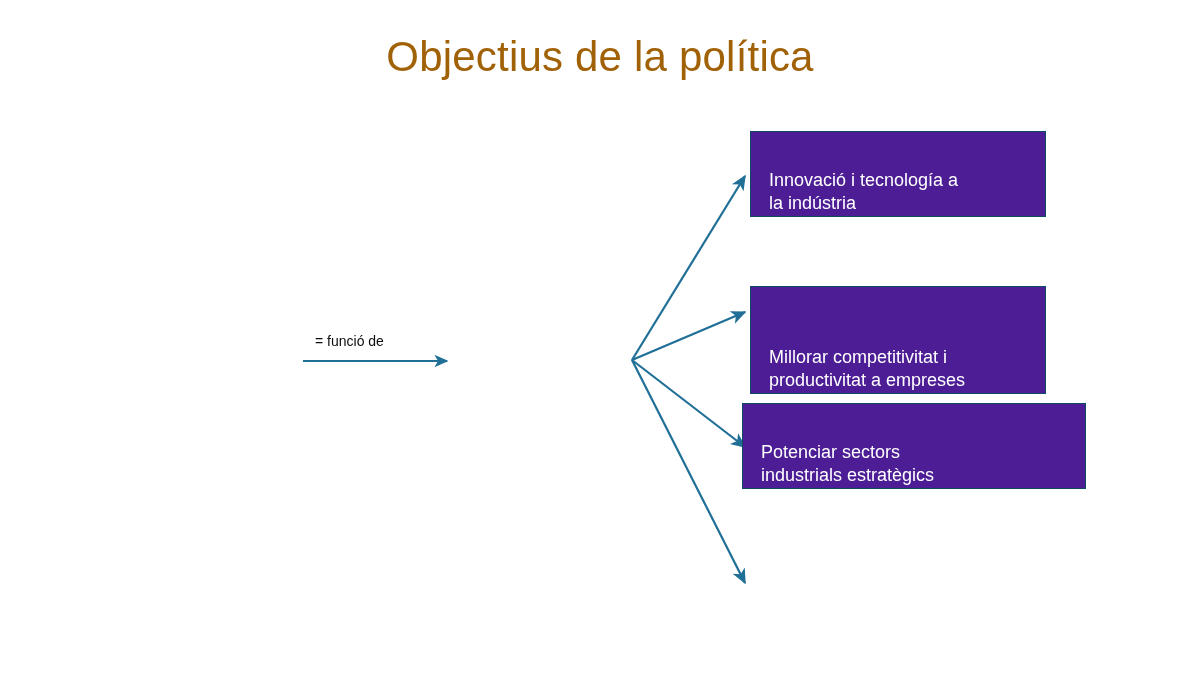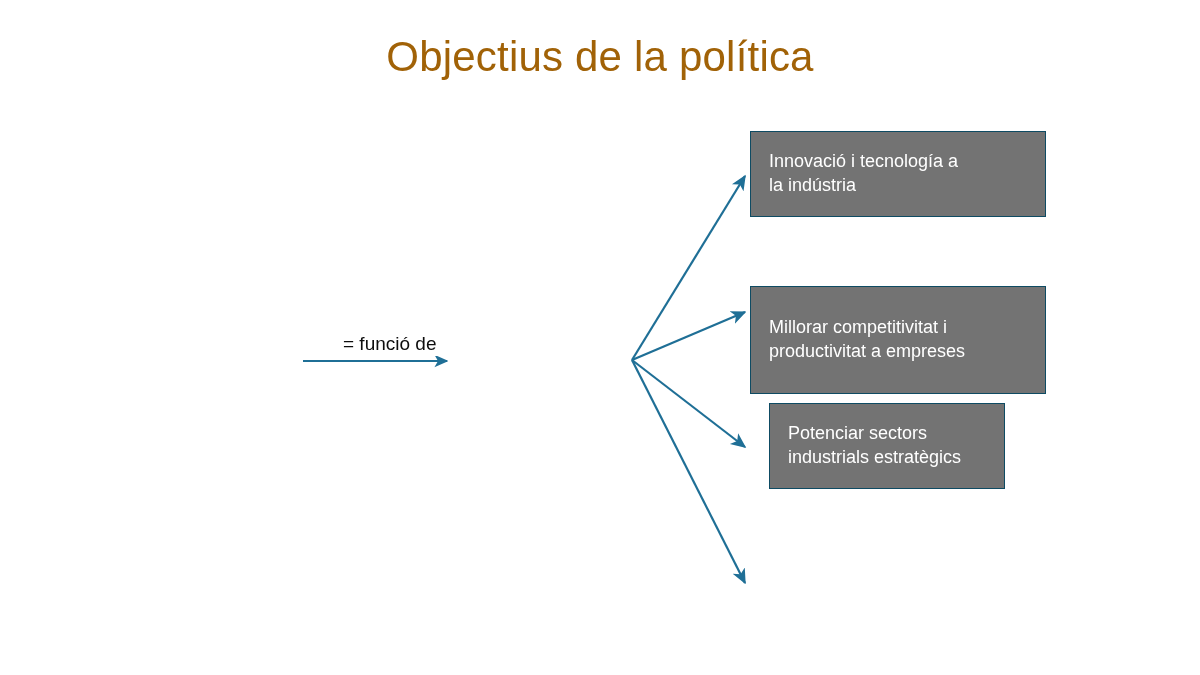--- a/index.html
+++ b/index.html
@@ -27,27 +27,27 @@
     text-align: center;
     font-size: 42px;
     font-weight: 400;
     color: #a16207;
     letter-spacing: 0.2px;
     white-space: nowrap;
   }
   .node {
     position: absolute;
     box-sizing: border-box;
-    background: #737373;
+    background: #4c1d95;
     border: 1.5px solid #0e4b63;
     color: #ffffff;
     font-size: 18px;
     line-height: 1.32;
     display: flex;
-    align-items: center;
+    align-items: flex-end;
     padding: 0 18px;
     z-index: 3;
   }
   .node .node-text {
     display: block;
     white-space: pre-line;
   }
   #node-benestar {
     left: 122px;
     top: 331px;
@@ -67,50 +67,49 @@
     height: 86px;
   }
   #node-obj-1 {
     left: 750px;
     top: 268px;
     width: 296px;
     height: 108px;
     margin-top: 18px;
   }
   #node-obj-2 {
-    left: 769px;
+    left: 742px;
     top: 403px;
-    width: 236px;
+    width: 344px;
     height: 86px;
   }
   #node-obj-3 {
     left: 750px;
     top: 539px;
     width: 296px;
     height: 86px;
   }
   #connectors {
     position: absolute;
     left: 0;
     top: 0;
     width: 1200px;
     height: 675px;
     z-index: 1;
   }
   #edge-label {
     position: absolute;
     left: 311px;
     top: 332px;
-    font-size: 19px;
+    font-size: 14px;
     color: #0d0d0d;
     background: #ffffff;
     padding: 1px 4px;
     white-space: nowrap;
     z-index: 4;
-    margin-left: 28px;
   }
 </style>
 </head>
 <body>
 
 <div id="slide">
 
   <div id="slide-title">Objectius de la política</div>
 
   <svg id="connectors" viewBox="0 0 1200 675" width="1200" height="675" xmlns="http://www.w3.org/2000/svg">

